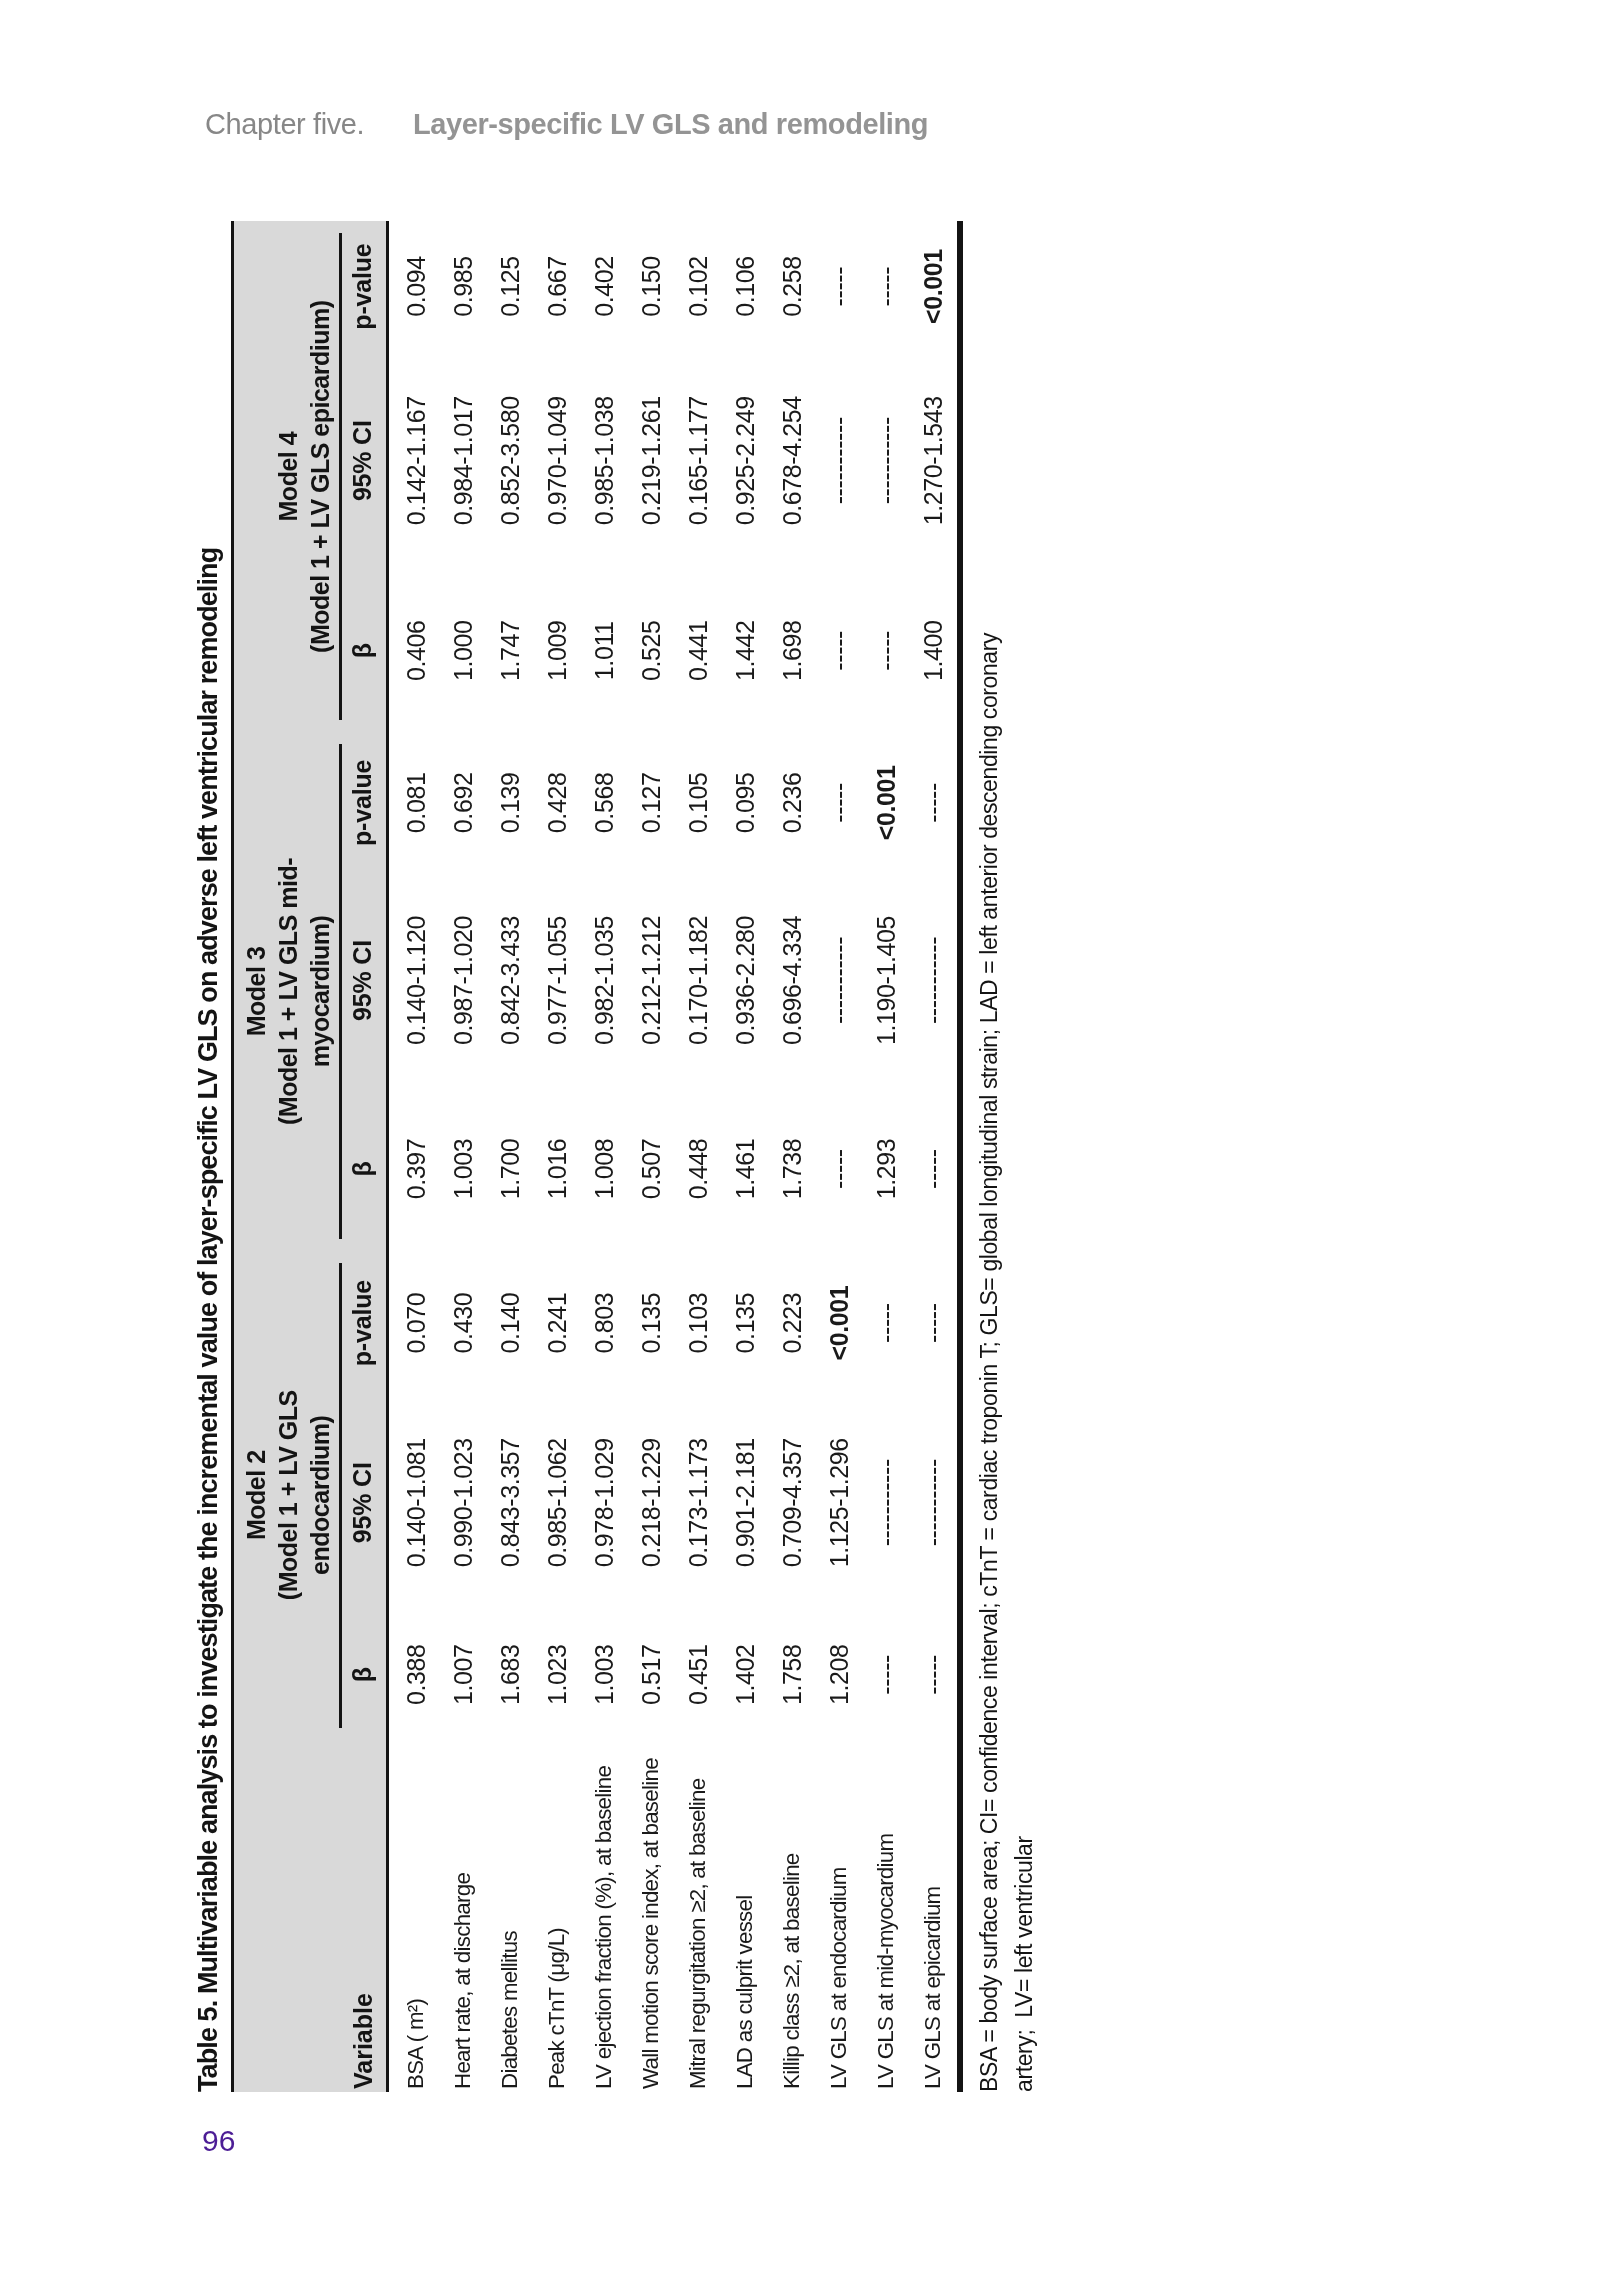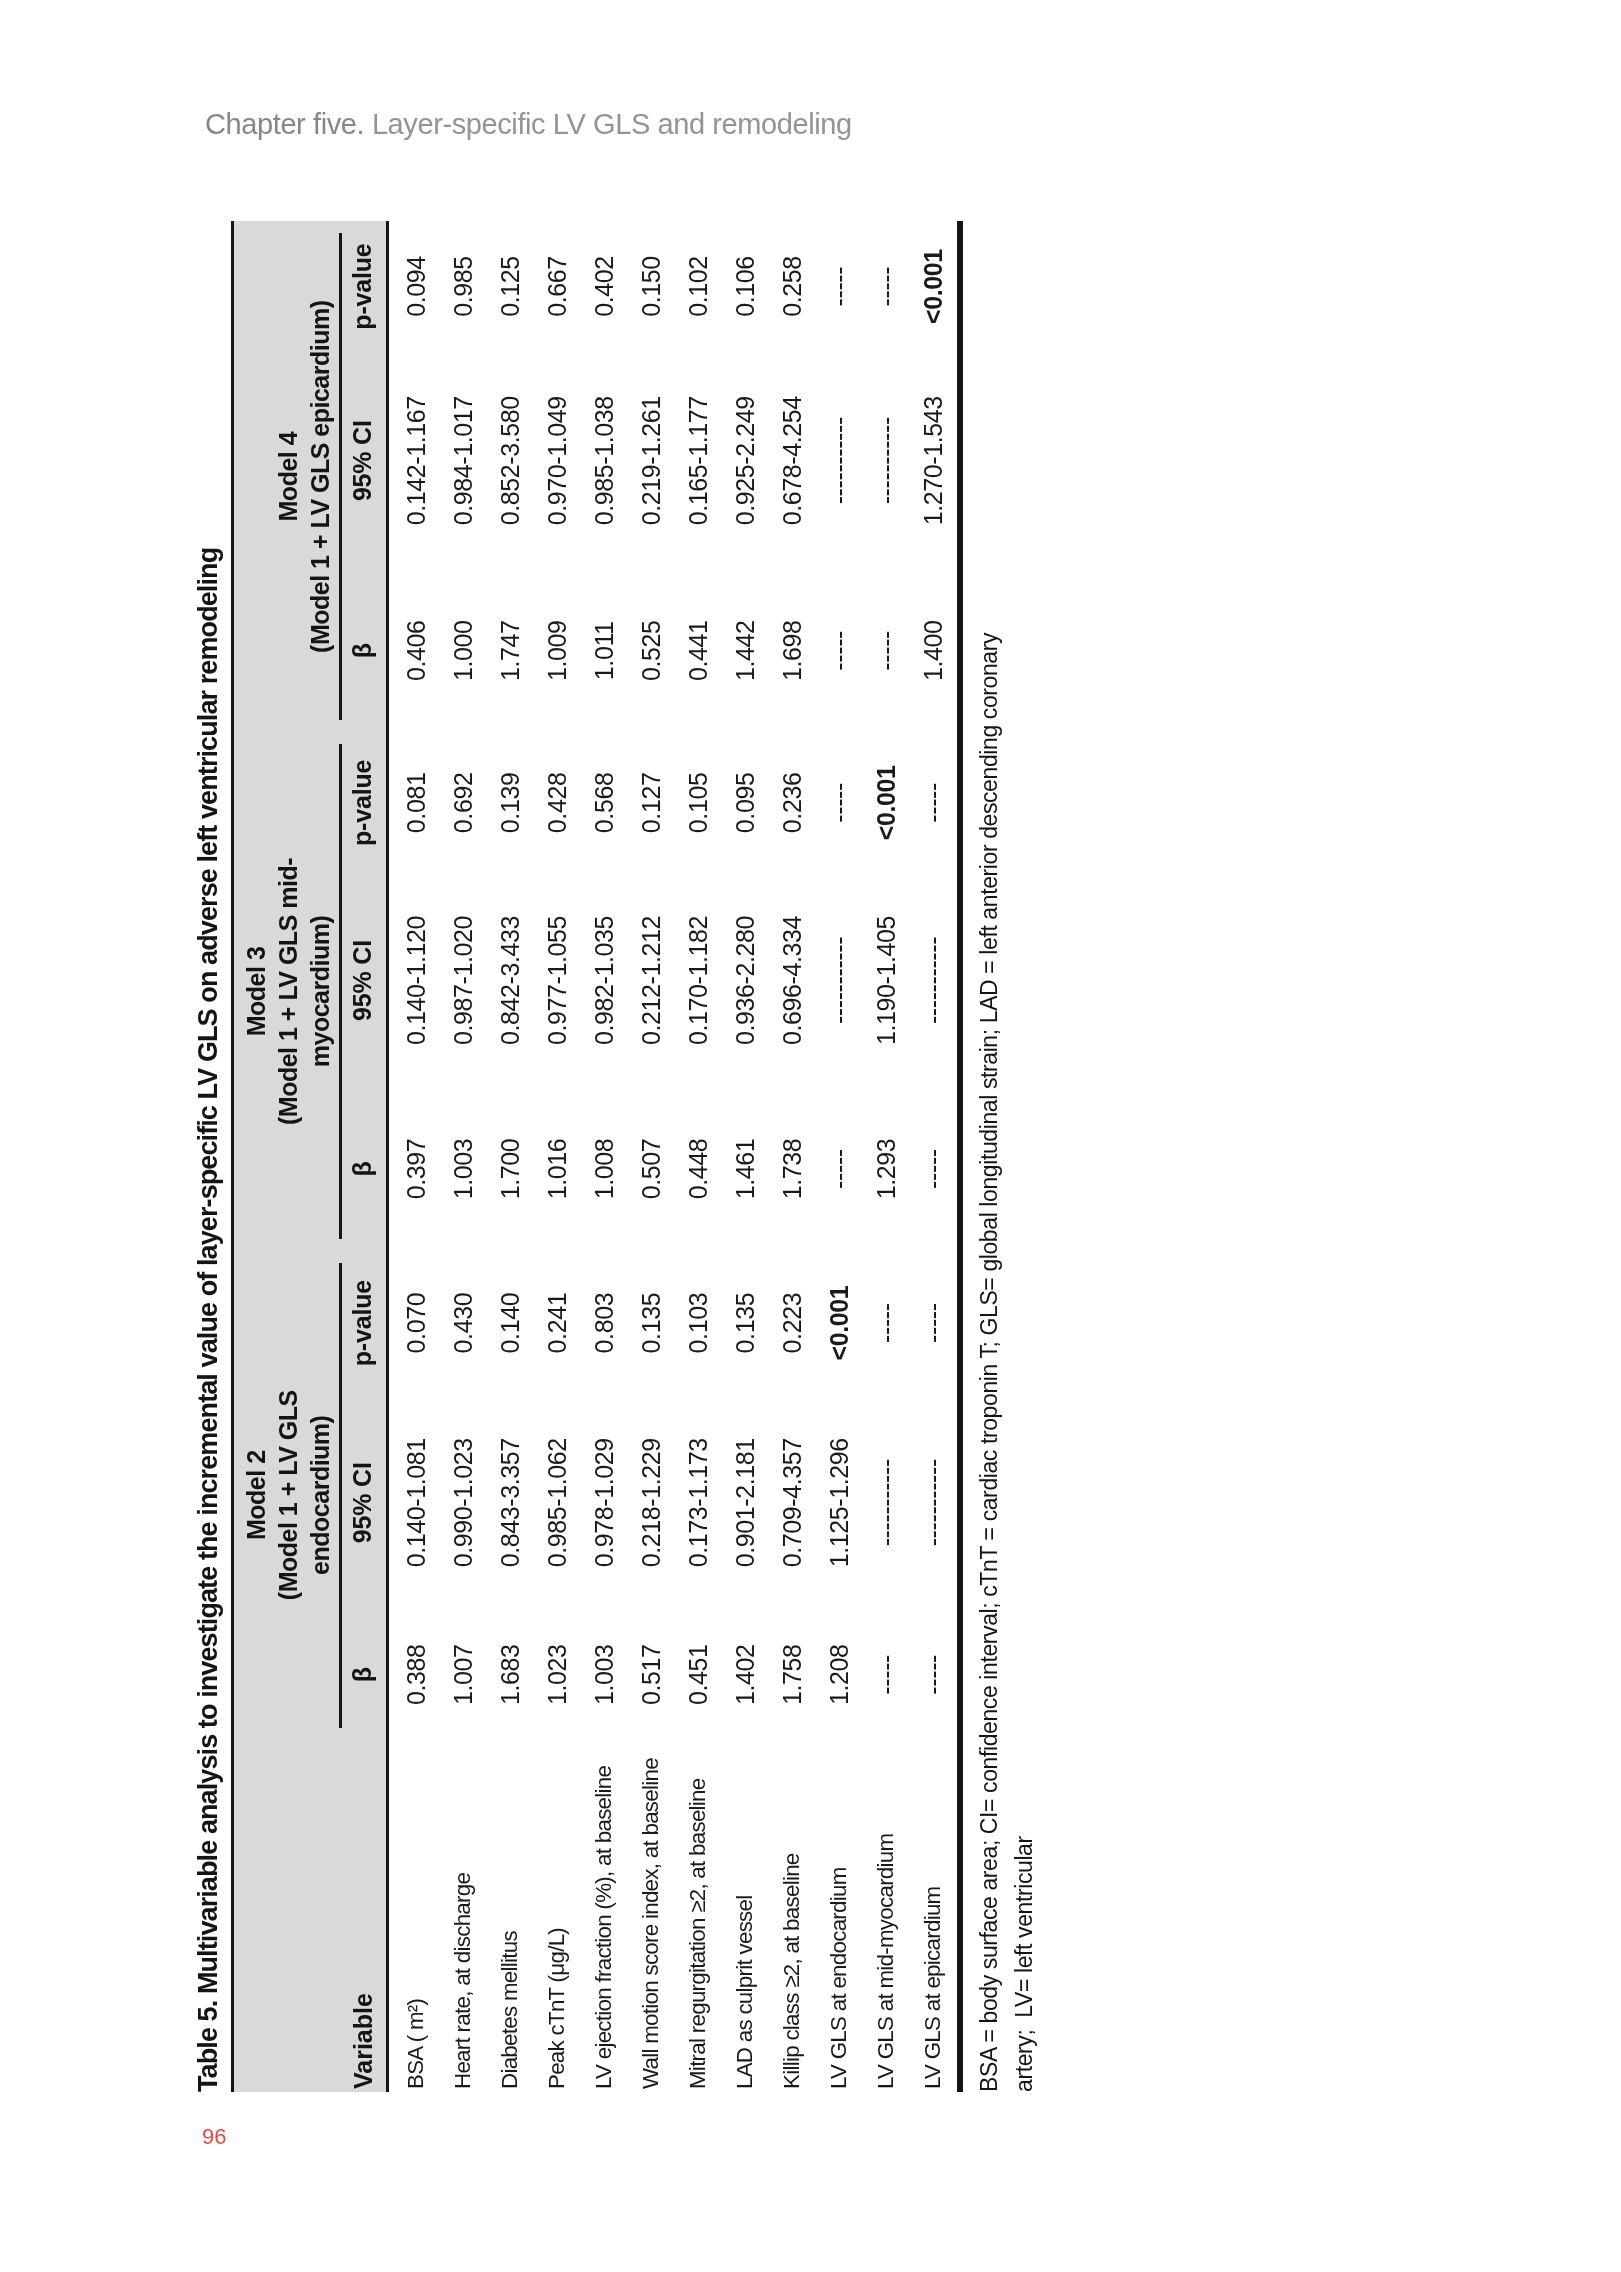--- a/index.html
+++ b/index.html
@@ -6,23 +6,23 @@
   body{
     width:1621px;height:2273px;background:#ffffff;position:relative;
     font-family:"Liberation Sans", sans-serif;color:#161616;
   }
   
   .chapter-header{
     position:absolute;left:205px;top:108px;font-size:29px;letter-spacing:-0.4px;
     color:#8d8d8d;white-space:nowrap;
   }
   .chapter-header .bold{font-weight:normal;color:#878787;}
-  .chapter-header .rest{font-weight:normal;color:#949494;}
+  .chapter-header .rest{font-weight:bold;color:#949494;margin-left:41px;}
   .page-number{
-    position:absolute;left:202px;top:2124px;font-size:22px;color:#ef4444;
+    position:absolute;left:202px;top:2124px;font-size:30px;color:#4c1d95;
   }
   
   .rot-wrap{
     position:absolute;left:189px;top:221px;width:1871px;height:826px;
     transform-origin:0 0;
     transform:rotate(-90deg) translateX(-1871px);
   }
   .tbl-title{
     font-weight:bold;font-size:27px;letter-spacing:-0.9px;color:#141414;
     white-space:nowrap;height:42px;line-height:38px;

